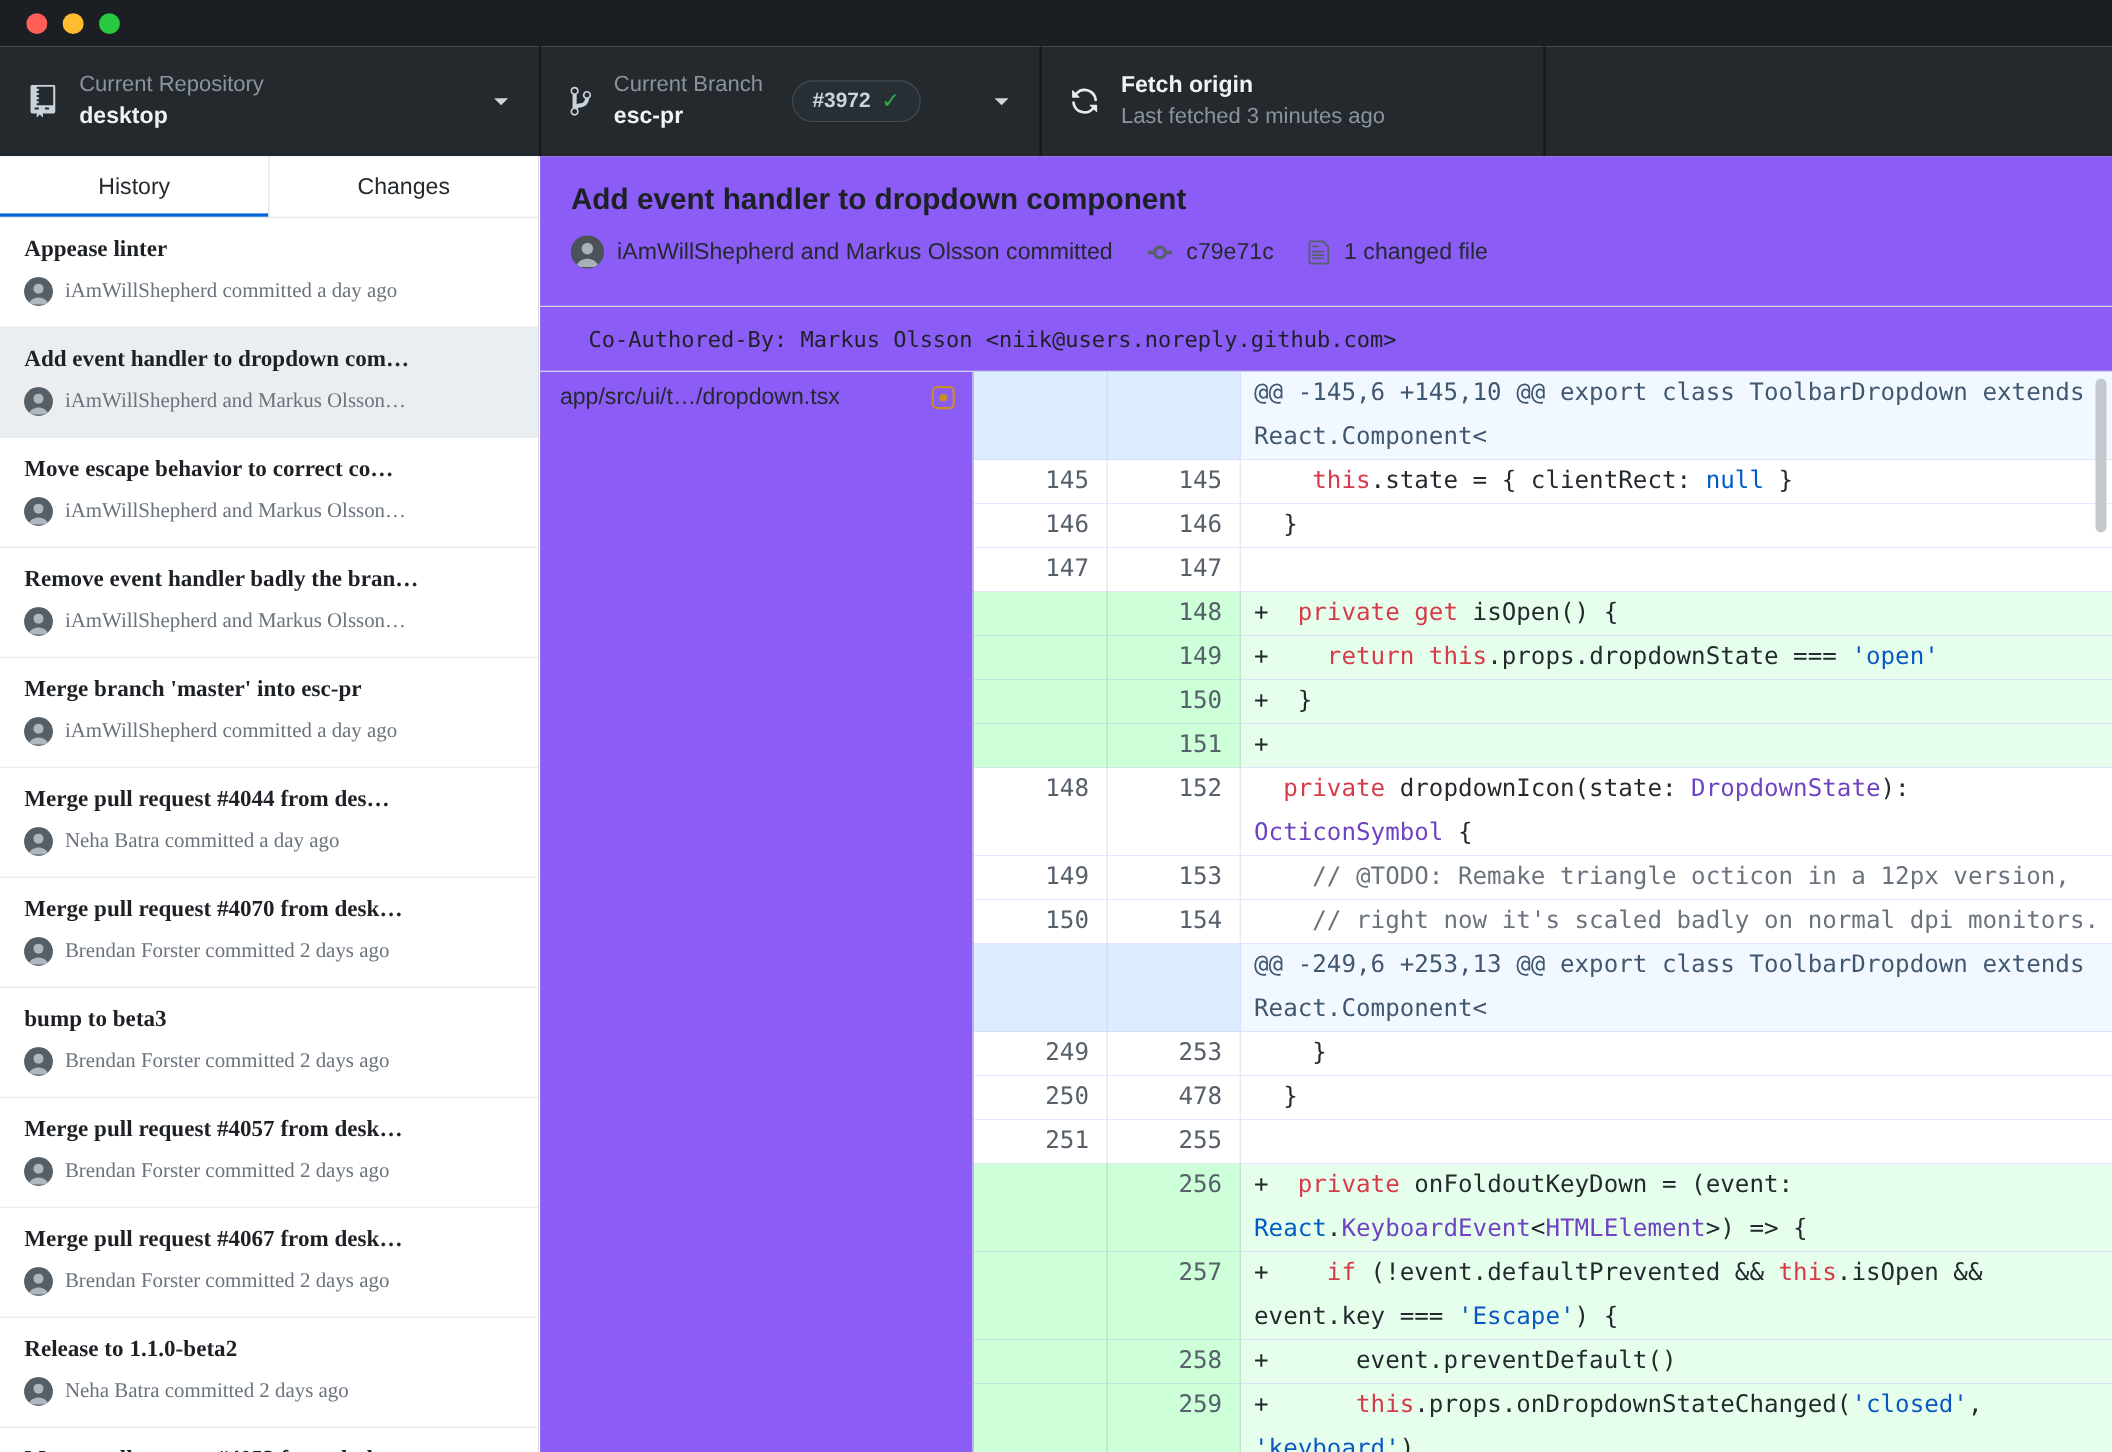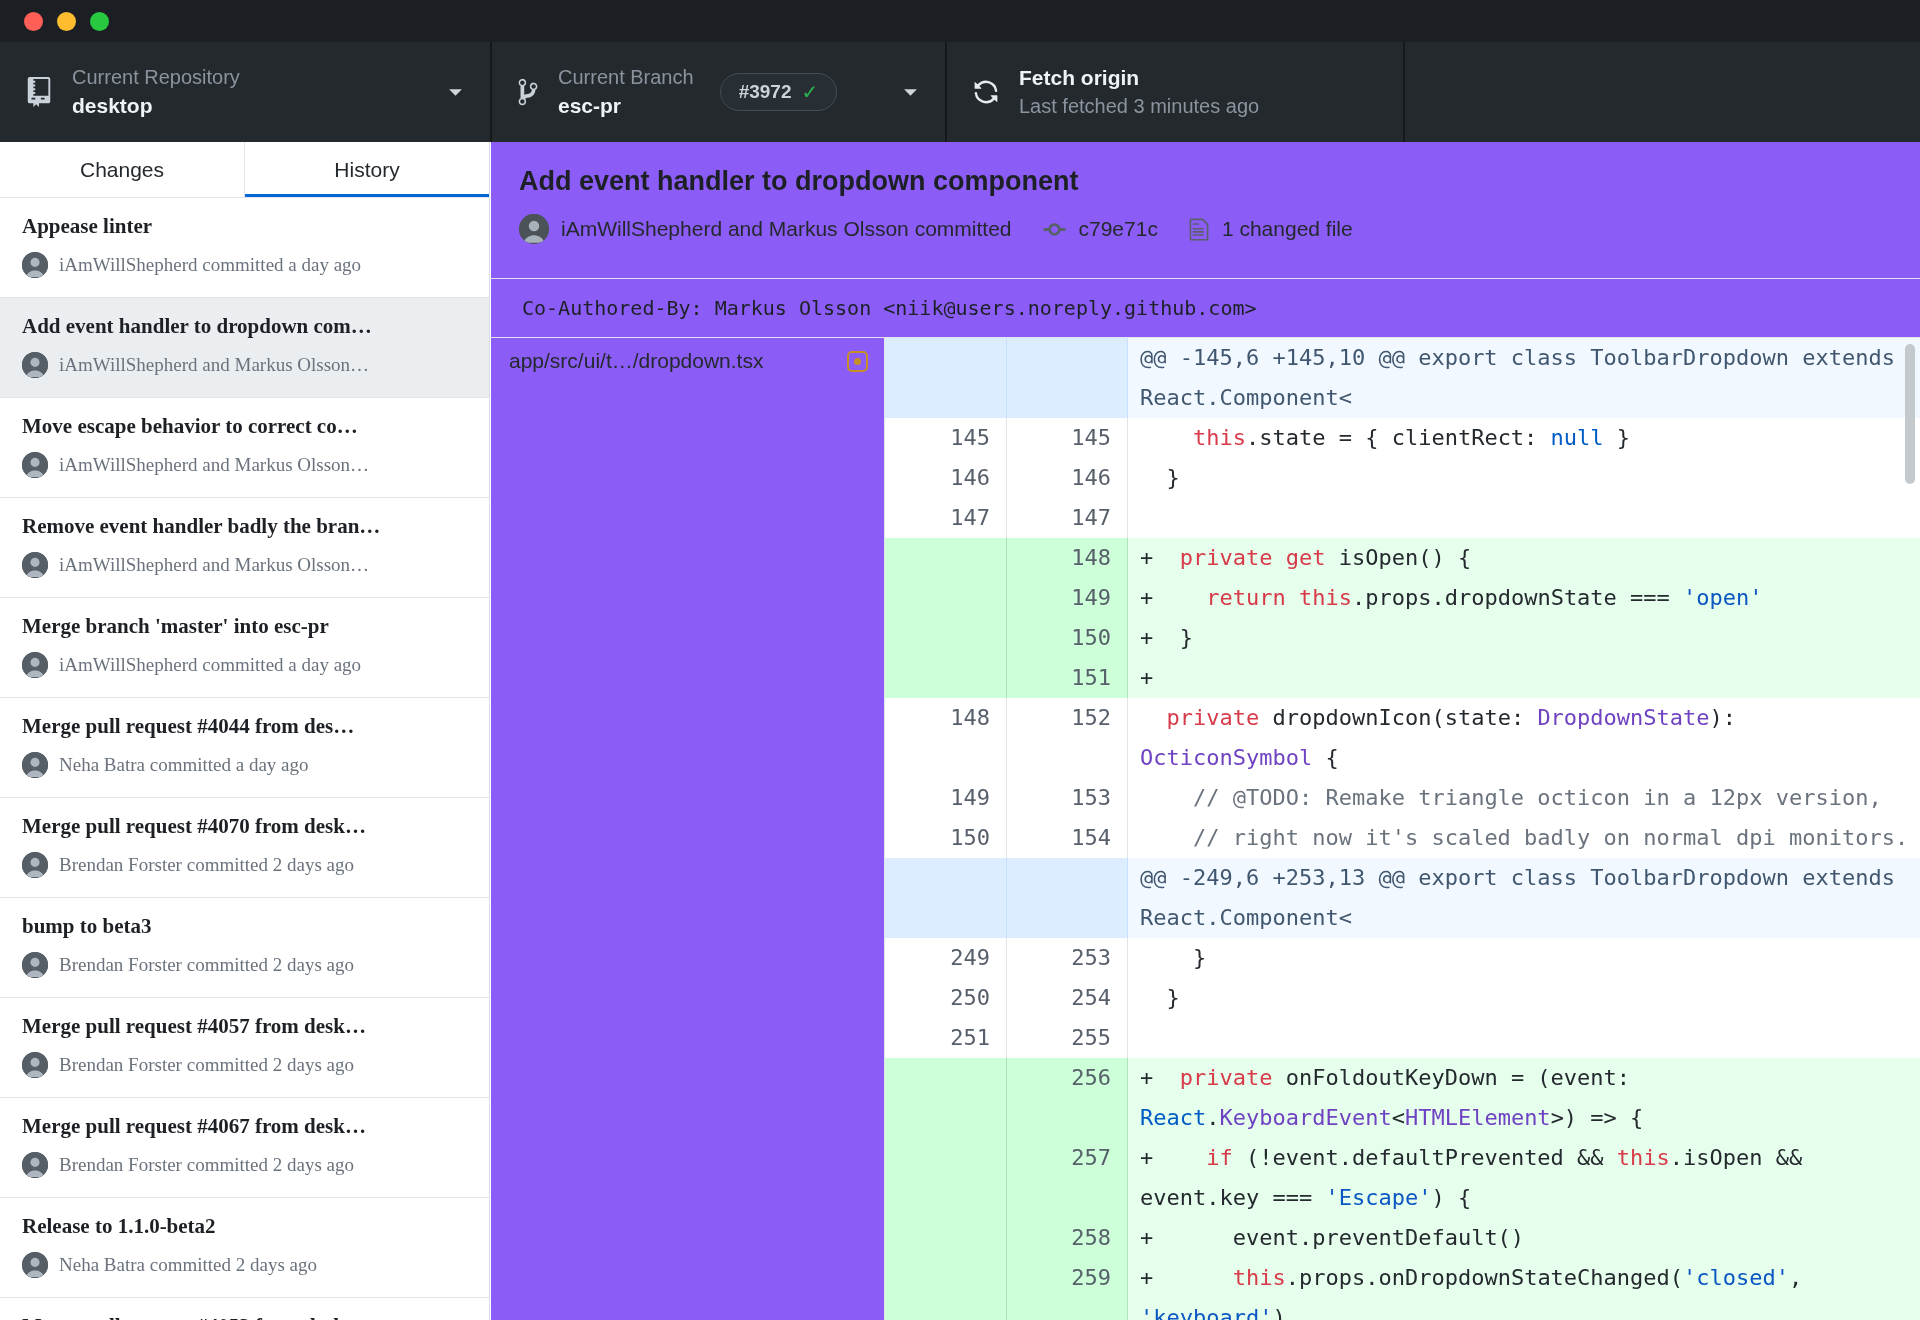--- a/index.html
+++ b/index.html
@@ -55,21 +55,21 @@
   .av-30 { width: 30px; height: 30px; }
   .ci-meta-text { font-size: 19px; color: var(--text_muted); white-space: nowrap; overflow: hidden; }
 
   
   .main { position: absolute; top: 142px; left: 491px; right: 0; bottom: 0;
           display: flex; flex-direction: column; overflow: hidden; background: #8b5cf6; }
   .commit-header { flex: none; height: 137px; padding: 24px 28px 0; border-bottom: 1px solid var(--border); }
   .commit-title-main { font-size: 27px; font-weight: 700; color: #1d2125; }
   .byline-row { display: flex; align-items: center; margin-top: 17px; font-size: 21px; color: #24292e; }
   .byline-row .grp { display: flex; align-items: center; gap: 12px; margin-right: 30px; }
-  .desc { flex: none; height: 59px; padding: 0 31px; display: flex; align-items: center;
+  .desc { flex: none; height: 59px; padding: 0 44px; display: flex; align-items: center;
           font-family: "DejaVu Sans Mono", "Liberation Mono", monospace; font-size: 20px;
           border-bottom: 1px solid var(--border); color: #1d2125; }
 
   .content { flex: 1; min-height: 0; display: flex; overflow: hidden; }
   .file-panel { width: 394px; flex: none; border-right: 1px solid var(--border); }
   .file-row { height: 46px; display: flex; align-items: center; padding: 0 16px 0 18px; font-size: 21px; cursor: pointer; }
   .file-path { white-space: nowrap; overflow: hidden; }
   .status-modified { margin-left: auto; width: 21px; height: 21px; border: 2px solid var(--modified_icon);
                      border-radius: 5px; position: relative; flex: none; }
   .status-modified::after { content: ""; position: absolute; inset: 5px; border-radius: 50%; background: var(--modified_icon); }
@@ -157,22 +157,22 @@
     <span class="tb-text">
       <span class="tb-value">Fetch origin</span>
       <span class="tb-label">Last fetched 3 minutes ago</span>
     </span>
   </div>
 
 </div>
 
 <div class="sidebar">
   <div class="tabs" id="tabs">
+      <div class="tab active">History</div>
       <div class="tab">Changes</div>
-      <div class="tab active">History</div>
     </div>
   <div class="commit-list" id="commit-list">
       <div class="commit-item">
         <div class="ci-title">Appease linter</div>
         <div class="ci-meta">
           <span class="avatar av-26">
             <svg viewBox="0 0 24 24">
               <rect width="24" height="24" fill="#565e66"></rect>
               <circle cx="12" cy="9.6" r="4.2" fill="#aeb7bf"></circle>
               <path d="M3.5 23c1.6-4.4 5.2-6 8.5-6s6.9 1.6 8.5 6z" fill="#aeb7bf"></path>
@@ -422,21 +422,21 @@
             <div class="g g-new"></div>
             <div class="code">@@ -249,6 +253,13 @@ export class ToolbarDropdown extends React.Component&lt;</div>
           </div>
           <div class="diff-row ctx">
             <div class="g g-old">249</div>
             <div class="g g-new">253</div>
             <div class="code"><span>    }</span></div>
           </div>
           <div class="diff-row ctx">
             <div class="g g-old">250</div>
-            <div class="g g-new">254</div>
+            <div class="g g-new">478</div>
             <div class="code"><span>  }</span></div>
           </div>
           <div class="diff-row ctx">
             <div class="g g-old">251</div>
             <div class="g g-new">255</div>
             <div class="code"></div>
           </div>
           <div class="diff-row add">
             <div class="g g-old"></div>
             <div class="g g-new">256</div>

